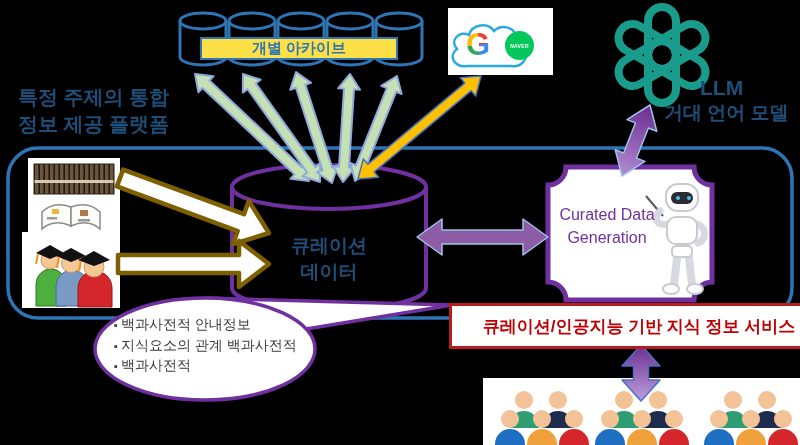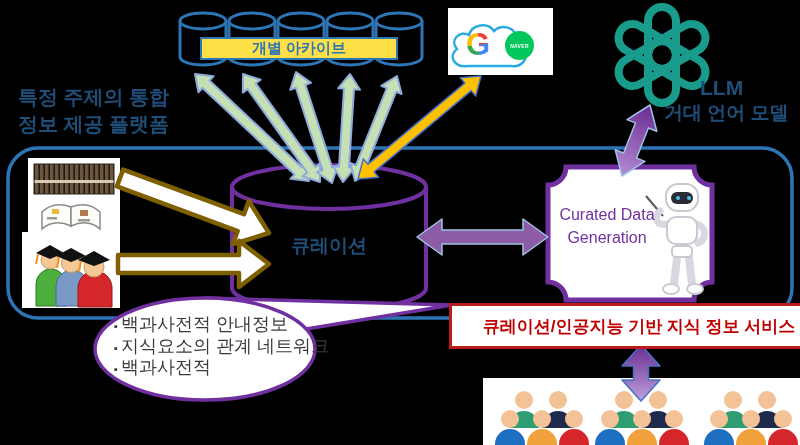--- a/index.html
+++ b/index.html
@@ -13,21 +13,21 @@
       border:2px solid #2E75B6;display:flex;align-items:center;justify-content:center;
       font-size:15px;font-weight:bold;color:#2E75B6;box-sizing:border-box;}
   .cyl-label{left:254px;top:202px;width:150px;text-align:center;font-size:19px;line-height:26px;margin-top:31px;}
   .llm-acronym{left:700px;top:76px;font-size:21px;}
   .llm-korean{left:664px;top:100px;font-size:19px;white-space:nowrap;}
   .curated-label{left:551px;top:203px;width:112px;text-align:center;font-size:16px;
       line-height:23px;color:#7030A0;}
   .banner{left:449px;top:303px;width:380px;height:46px;background:#fff;border:3px solid #b91c1c;
       box-sizing:border-box;display:flex;align-items:center;justify-content:center;
       font-size:17px;font-weight:bold;color:#C00000;white-space:nowrap;}
-  .callout-list{left:114px;top:315px;font-size:18px;line-height:19.5px;color:#3A3A3A;}
+  .callout-list{left:114px;top:315px;font-size:14px;line-height:19.5px;color:#3A3A3A;}
   .callout-list div::before{content:"▪ ";font-size:11px;color:#3A3A3A;}
   .g-logo{left:461px;top:27px;width:34px;height:36px;font-size:31px;font-weight:bold;
       background:conic-gradient(from 0deg,#EA4335 0 80deg,#4285F4 80deg 175deg,
       #34A853 175deg 265deg,#FBBC05 265deg 360deg);
       -webkit-background-clip:text;background-clip:text;color:transparent;
       display:flex;align-items:center;justify-content:center;}
   .naver-badge{left:505px;top:31px;width:29px;height:29px;border-radius:50%;background:#03C75A;
       color:#fff;font-size:5px;font-weight:bold;display:flex;align-items:center;
       justify-content:center;letter-spacing:.3px;}
 </style>
@@ -234,28 +234,29 @@
 <div class="abs archive-label-box">개별 아카이브</div>
 
 <div class="abs g-logo">G</div>
 <div class="abs naver-badge">NAVER</div>
 
 <div class="abs llm-acronym ko-bold">LLM</div>
 <div class="abs llm-korean ko-bold">거대 언어 모델</div>
 
 <div class="abs cyl-label ko-bold">
   <div>큐레이션</div>
+  <div>데이터</div>
 </div>
 
 <div class="abs curated-label">
   <div>Curated Data</div>
   <div>Generation</div>
 </div>
 
 <div class="abs banner">큐레이션/인공지능 기반 지식 정보 서비스</div>
 
 <div class="abs callout-list">
   <div>백과사전적 안내정보</div>
-  <div>지식요소의 관계 네트워크</div>
+  <div>지식요소의 관계 백과사전적</div>
   <div>백과사전적</div>
 </div>
 
 </div>
 
 </body></html>

